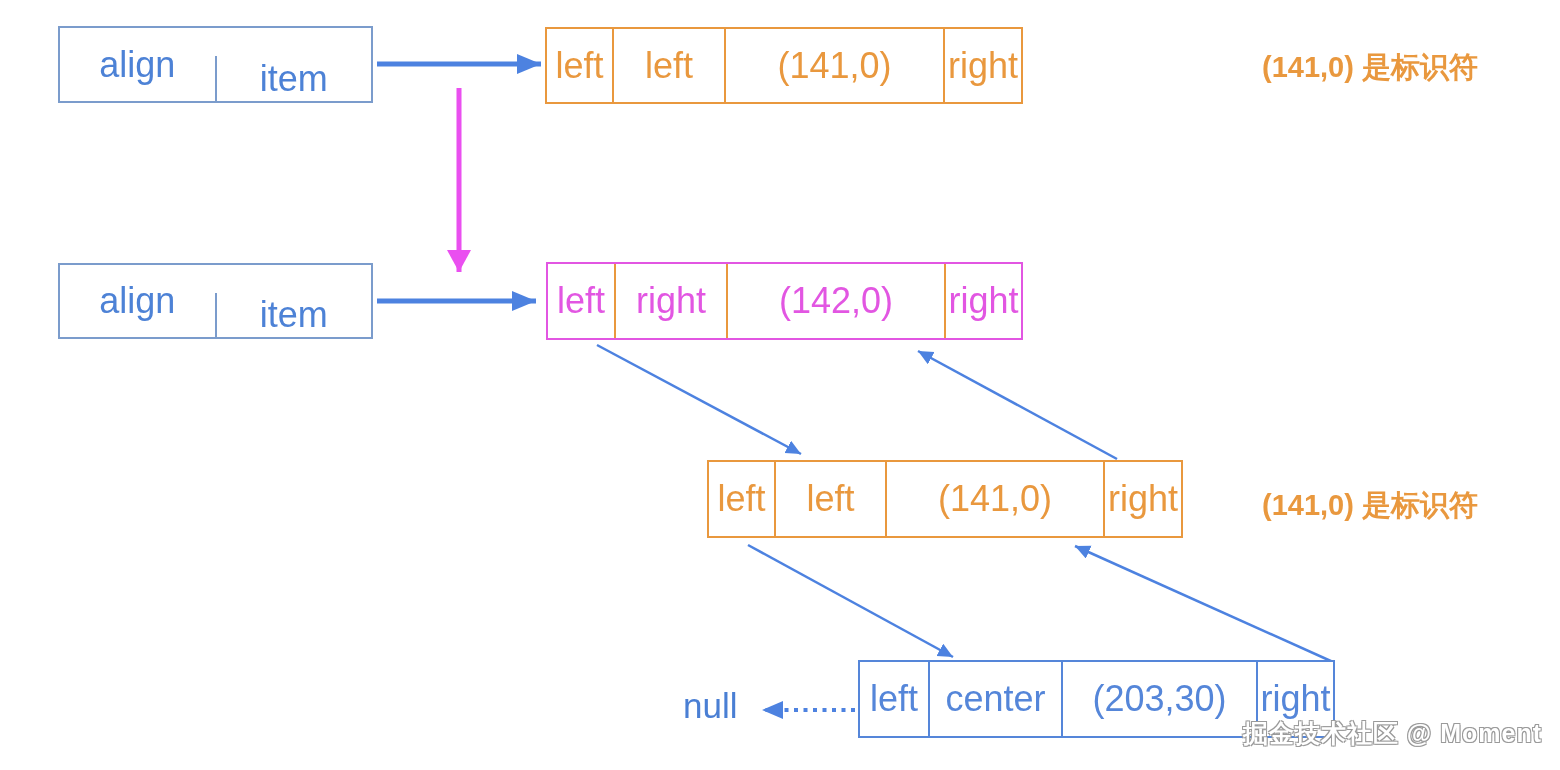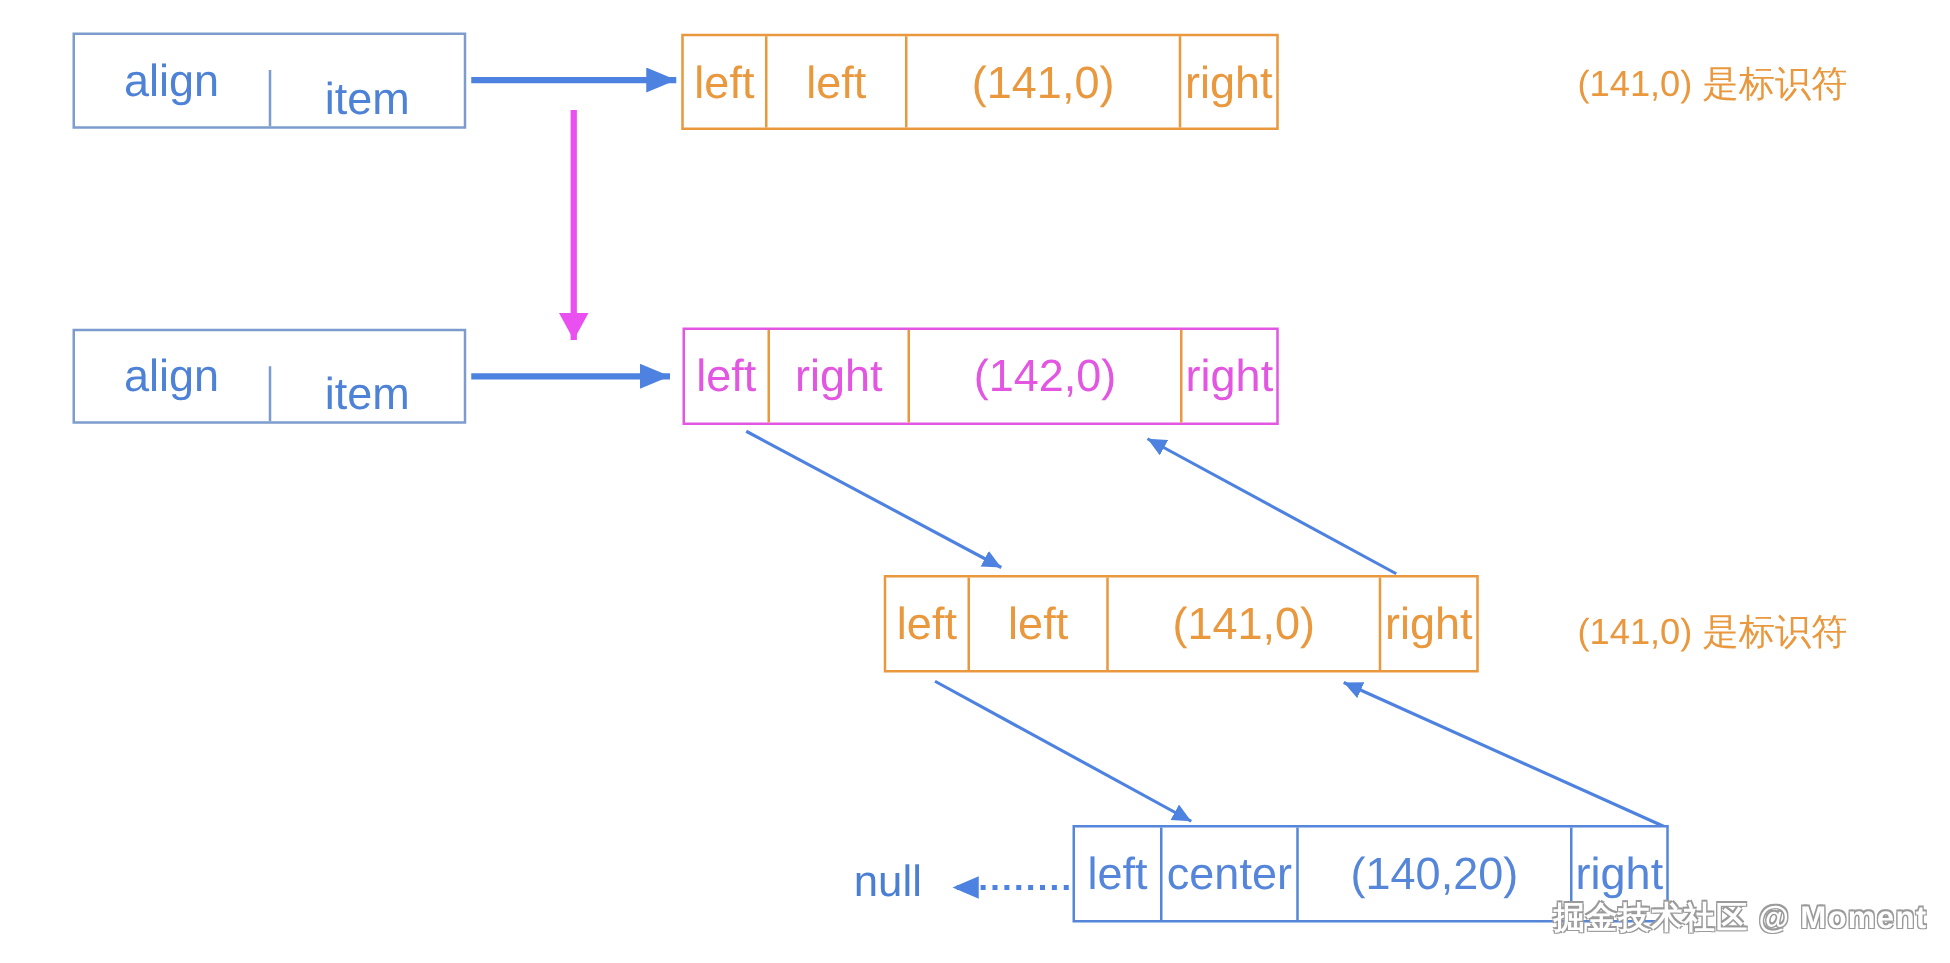--- a/index.html
+++ b/index.html
@@ -33,21 +33,21 @@
 
   .node-magenta{border:2.5px solid var(--magenta);}
   .node-magenta .cell{color:var(--magenta);}
   .node-magenta .cell + .cell{border-left:2.5px solid var(--orange);}
 
   .node-blue{border:2.5px solid var(--blue-node);}
   .node-blue .cell{color:var(--blue-node);}
   .node-blue .cell + .cell{border-left:2.5px solid var(--blue-node);}
 
   .annotation{position:absolute;font-size:29px;white-space:nowrap;}
-  .ann-orange{color:var(--orange);}
+  .ann-orange{color:var(--orange);font-weight:bold;}
   .ann-magenta{color:var(--magenta);}
 
   .step-label{position:absolute;left:481px;top:158px;font-size:34px;
     color:var(--magenta-bright);white-space:nowrap;}
 
   .null-label{position:absolute;left:683px;top:686px;font-size:35px;
     color:var(--null-blue);}
 
   .watermark{position:absolute;right:18px;top:717px;font-size:25px;font-weight:600;
     color:#ffffff;white-space:nowrap;letter-spacing:1px;
@@ -118,22 +118,22 @@
     <div class="cell" style="width:65px">left</div>
     <div class="cell" style="width:111px">left</div>
     <div class="cell" style="flex:1">(141,0)</div>
     <div class="cell" style="width:78px">right</div>
   </div>
 
   <div class="annotation ann-orange" style="left:1262px;top:486px;">(141,0) 是标识符</div>
 
   <div class="box node-blue" style="left:858px;top:660px;width:477px;height:78px;">
     <div class="cell" style="width:68px">left</div>
-    <div class="cell" style="width:109px">center</div>
-    <div class="cell" style="flex:1">(140,20)</div>
+    <div class="cell" style="width:133px">center</div>
+    <div class="cell" style="flex:1">(203,30)</div>
     <div class="cell" style="width:77px">right</div>
   </div>
 
   <div class="null-label">null</div>
 
   <div class="watermark">掘金技术社区 @ Moment</div>
 
 </div>
 
 </body></html>

